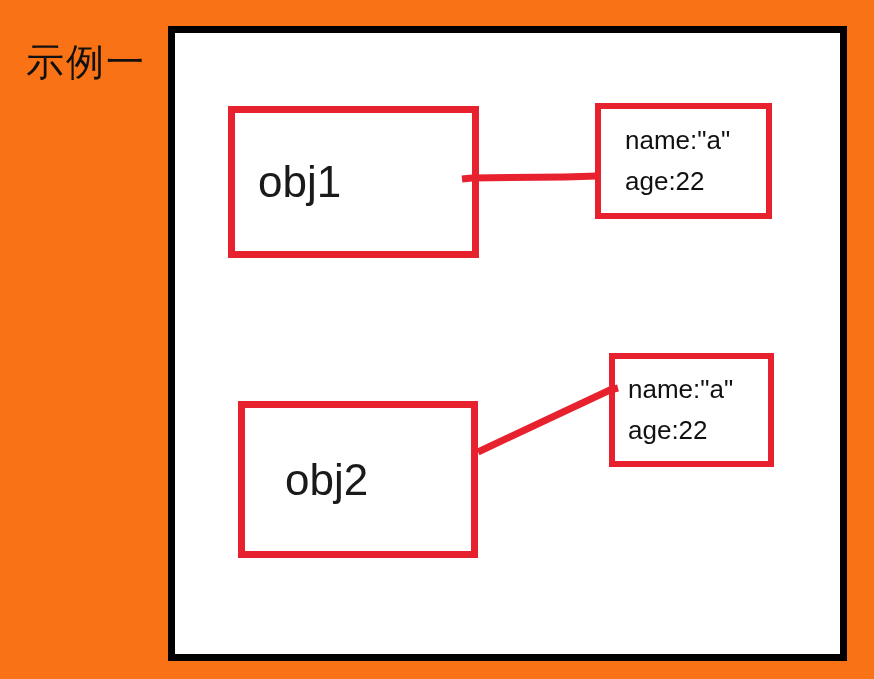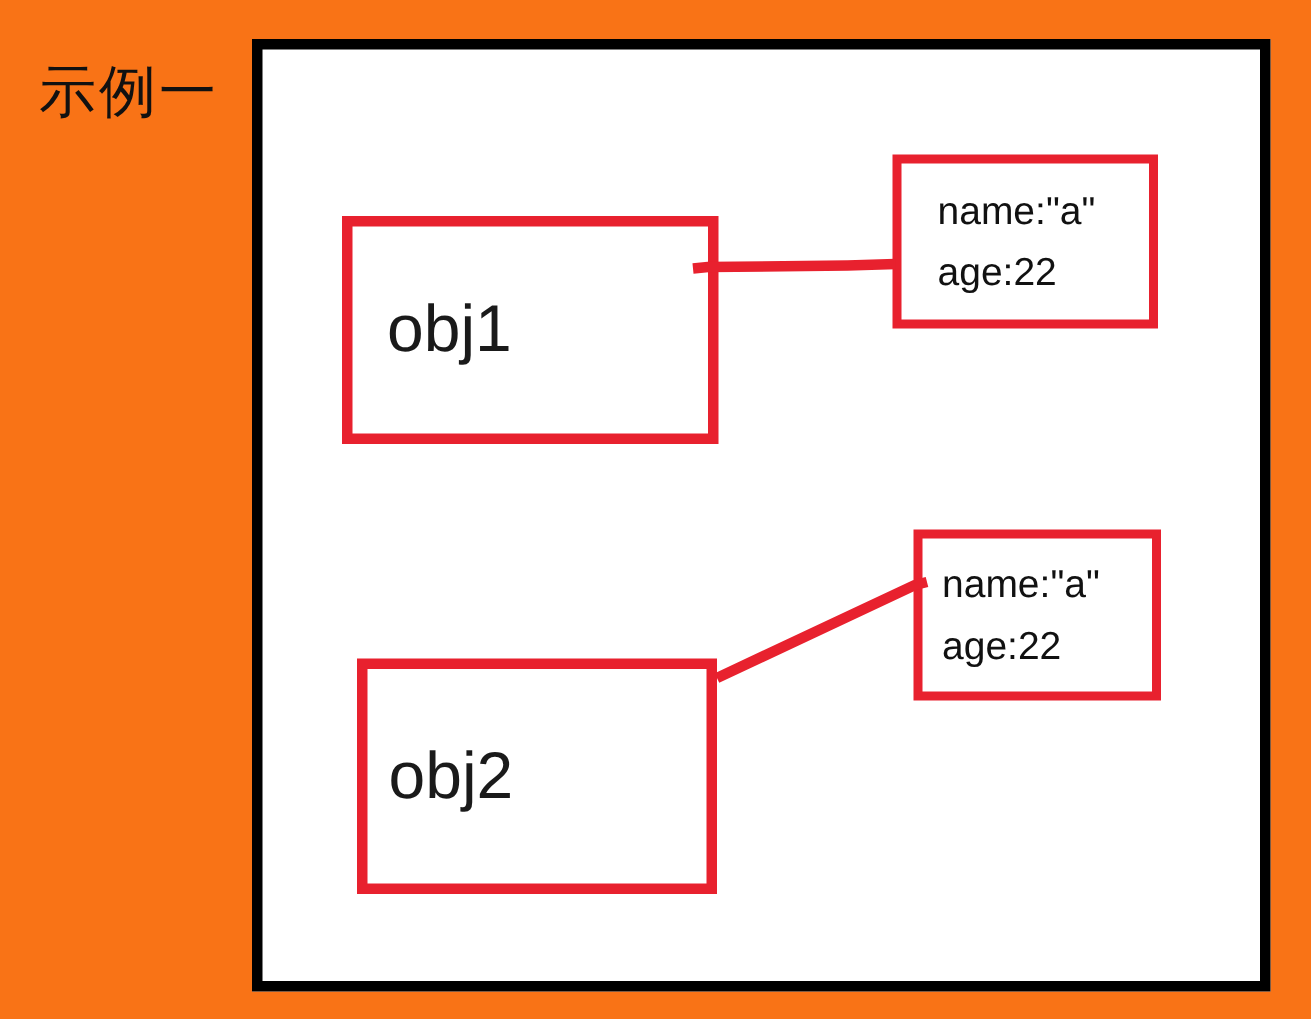--- a/index.html
+++ b/index.html
@@ -37,35 +37,34 @@
   }
   .obj-box {
     position: absolute;
     box-sizing: border-box;
     border: 7px solid #e8212e;
     background: #ffffff;
     display: flex;
     align-items: center;
     color: #1a1a1a;
     font-size: 44px;
-    margin-top: 38px;
   }
   .obj-box.obj1 {
     left: 228px;
     top: 106px;
     width: 251px;
     height: 152px;
     padding-left: 23px;
   }
   .obj-box.obj2 {
     left: 238px;
     top: 401px;
     width: 240px;
     height: 157px;
-    padding-left: 14px;
+    padding-left: 40px;
   }
   .val-box {
     position: absolute;
     box-sizing: border-box;
     border: 6px solid #e8212e;
     background: #ffffff;
     display: flex;
     flex-direction: column;
     justify-content: center;
     color: #111111;

